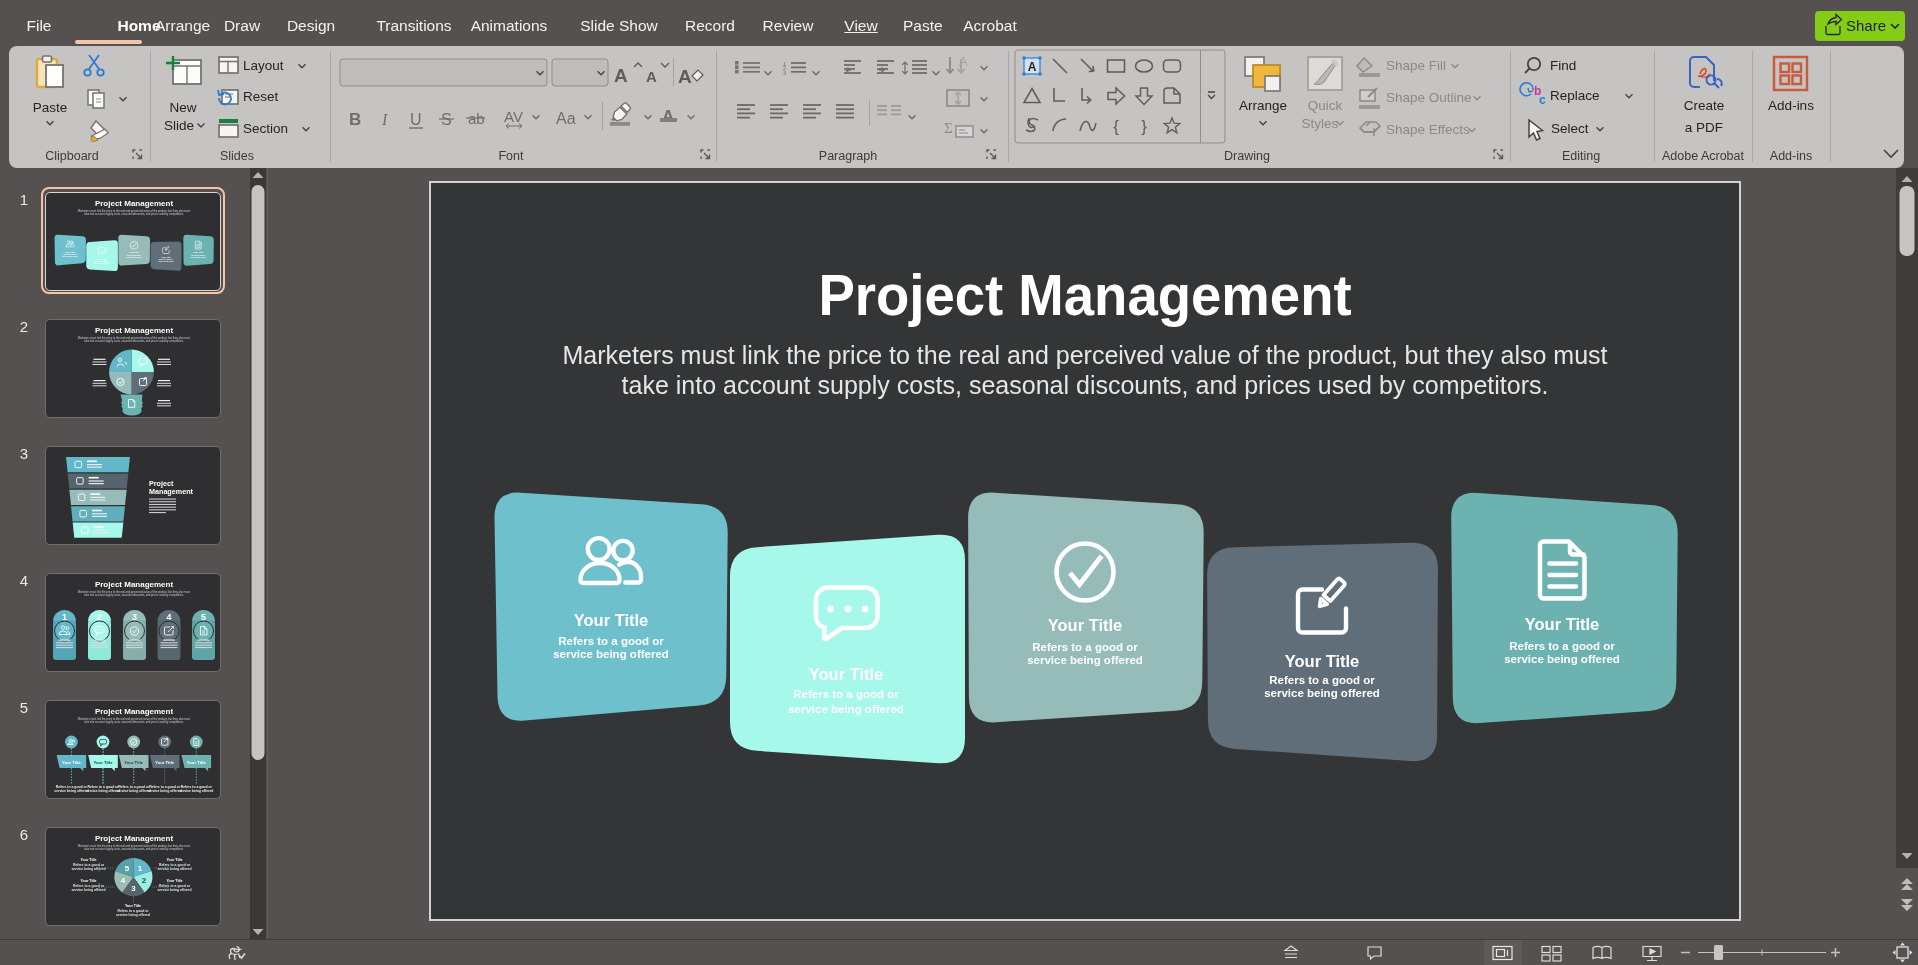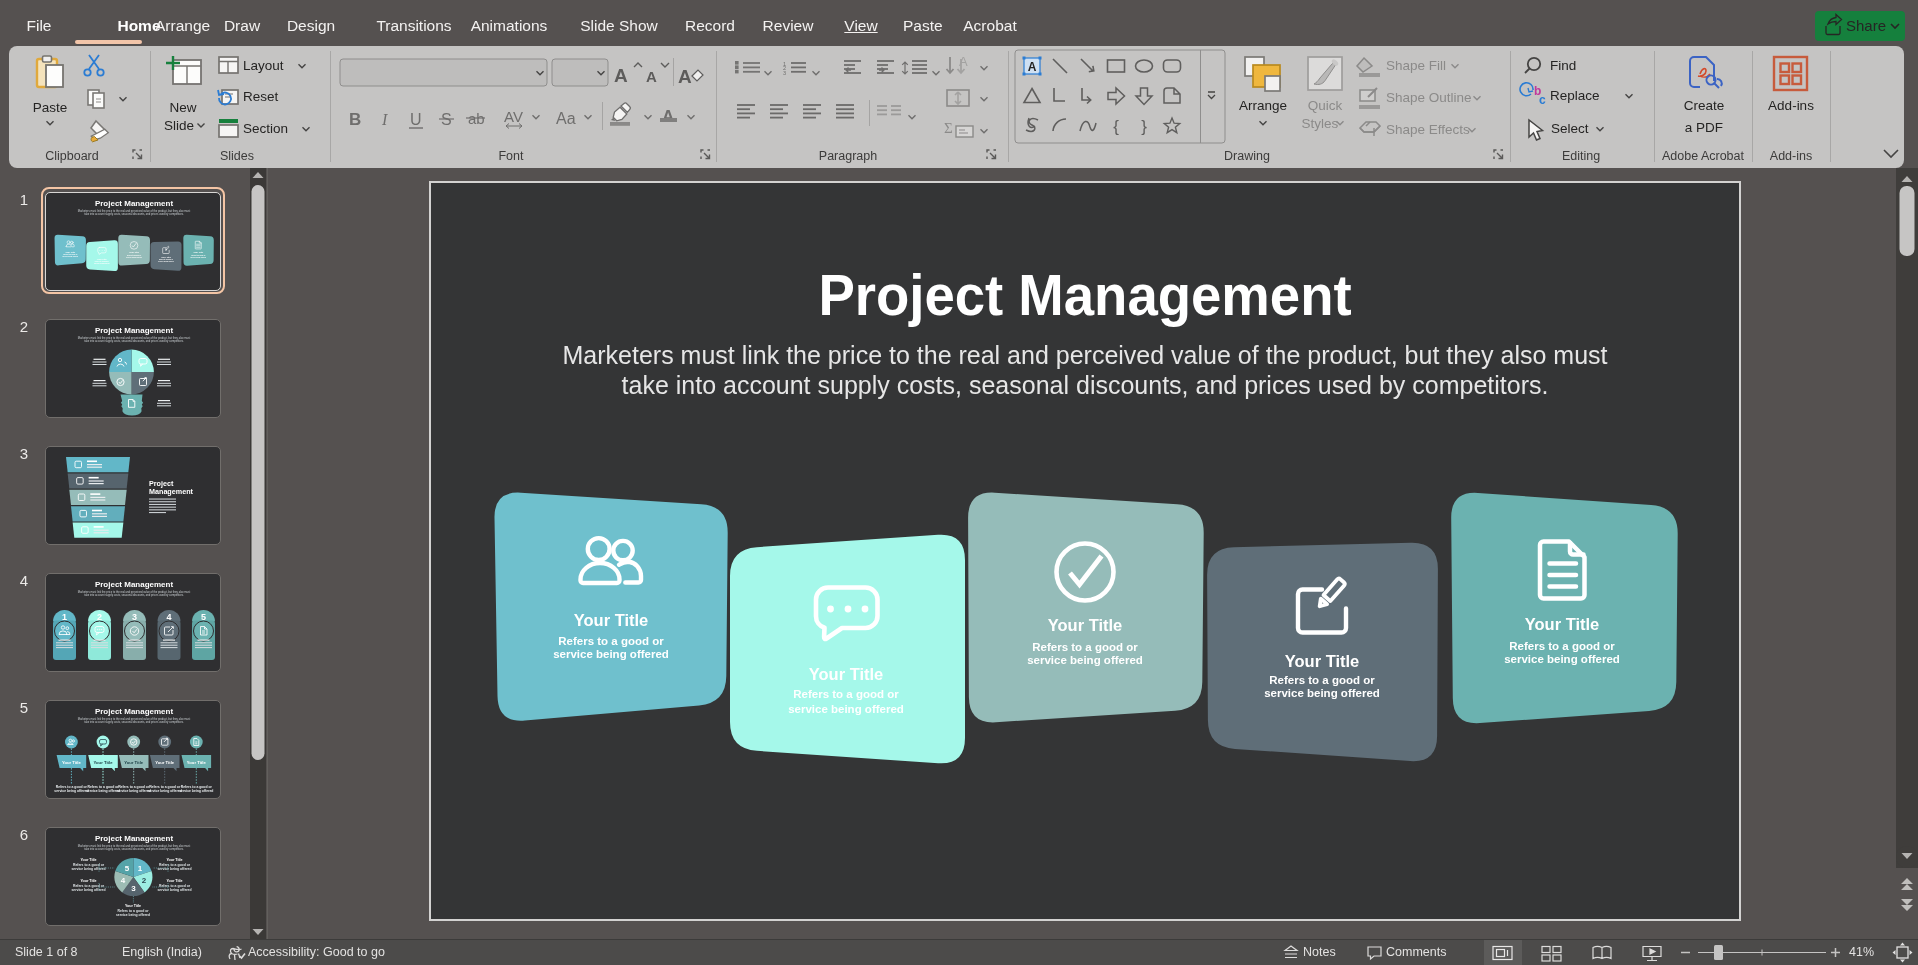--- a/index.html
+++ b/index.html
@@ -5,21 +5,21 @@
   * { margin:0; padding:0; box-sizing:border-box; }
   html,body { width:1918px; height:965px; overflow:hidden; }
   body { font-family:"Liberation Sans", sans-serif; background:#555150; position:relative; }
   #app { position:absolute; left:0; top:0; width:1742px; height:965px; }
 
   
   #titlebar { position:absolute; left:0; top:0; width:1918px; height:46px; background:#555150; }
   .menu { position:absolute; top:3px; height:46px; line-height:46px; color:#f4f2f1; font-size:15.5px; text-align:center; }
   .menu.active { font-weight:bold; color:#fff;margin-left:32px; }
   .homeline { position:absolute; left:75px; top:40px; width:67px; height:3.5px; background:#f2c5a9; border-radius:2px; }
-  #sharebtn { position:absolute; left:1815px; top:11px; width:90px; height:30px; background:#15803d; border-radius:4px; color:#262524; font-size:15px; line-height:30px; text-align:center; }
+  #sharebtn { position:absolute; left:1815px; top:11px; width:90px; height:30px; background:#84cc16; border-radius:4px; color:#262524; font-size:15px; line-height:30px; text-align:center; }
 
   
   #ribbon { position:absolute; left:9px; top:46px; width:1895px; height:122px; background:#c5c4c3; border-radius:8px; }
 
   
   #panel { position:absolute; left:0; top:168px; width:268px; height:772px; background:#555150; }
   .snum { position:absolute; left:14px; width:20px; text-align:center; font-size:15px; color:#eceae8; }
   .thumb { position:absolute; left:45px; width:176px; height:99px; background:#2f2f31; border:1px solid #716e6b; border-radius:5px; overflow:hidden; }
   .thumb.sel { border:1px solid #d8d6d4; }
   #selframe { position:absolute; left:41px; top:19px; width:184px; height:107px; border:2px solid #f4c5a5; border-radius:8px; }
@@ -722,22 +722,14 @@
   <path d="M1831,12.5 h9 M1835.5,8 v9"></path>
  </g>
  <rect x="1714" y="5" width="9" height="15" rx="1.5" fill="#c5c4c3"></rect>
  <g stroke="#e2e1e0" stroke-width="1.3" fill="none">
   <rect x="1897" y="7" width="11" height="11"></rect>
   <path d="M1902.5,2.5 l2.5,3 h-5 z M1902.5,22.5 l2.5,-3 h-5 z M1892.5,12.5 l3,-2.5 v5 z M1912.5,12.5 l-3,-2.5 v5 z" fill="#e2e1e0" stroke="none"></path>
  </g>
 </svg>
 
   <div style="position:absolute;left:0;top:939px;width:1918px;height:1px;background:#3c3b3a;"></div>
-    <div id="statusbar">
-    <div class="it" style="left:15px;">Slide 1 of 8</div>
-    <div class="it" style="left:122px;">English (India)</div>
-    <div class="it" style="left:248px;">Accessibility: Good to go</div>
-    <div class="it" style="left:1303px;">Notes</div>
-    <div class="it" style="left:1386px;">Comments</div>
-    <div class="it" style="left:1849px;">41%</div>
-  </div>
 
 </div>
 
 </body></html>

